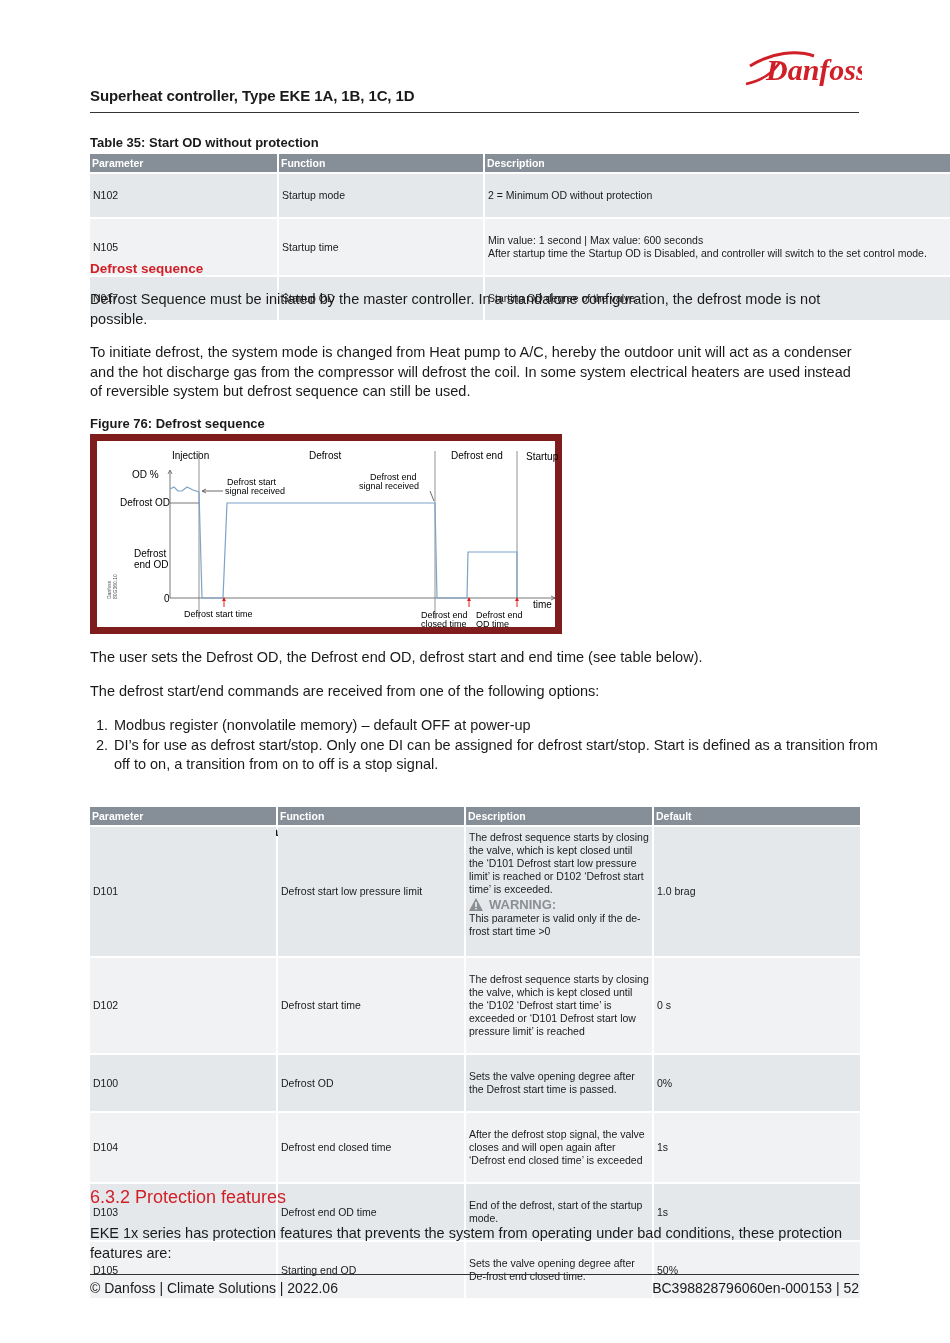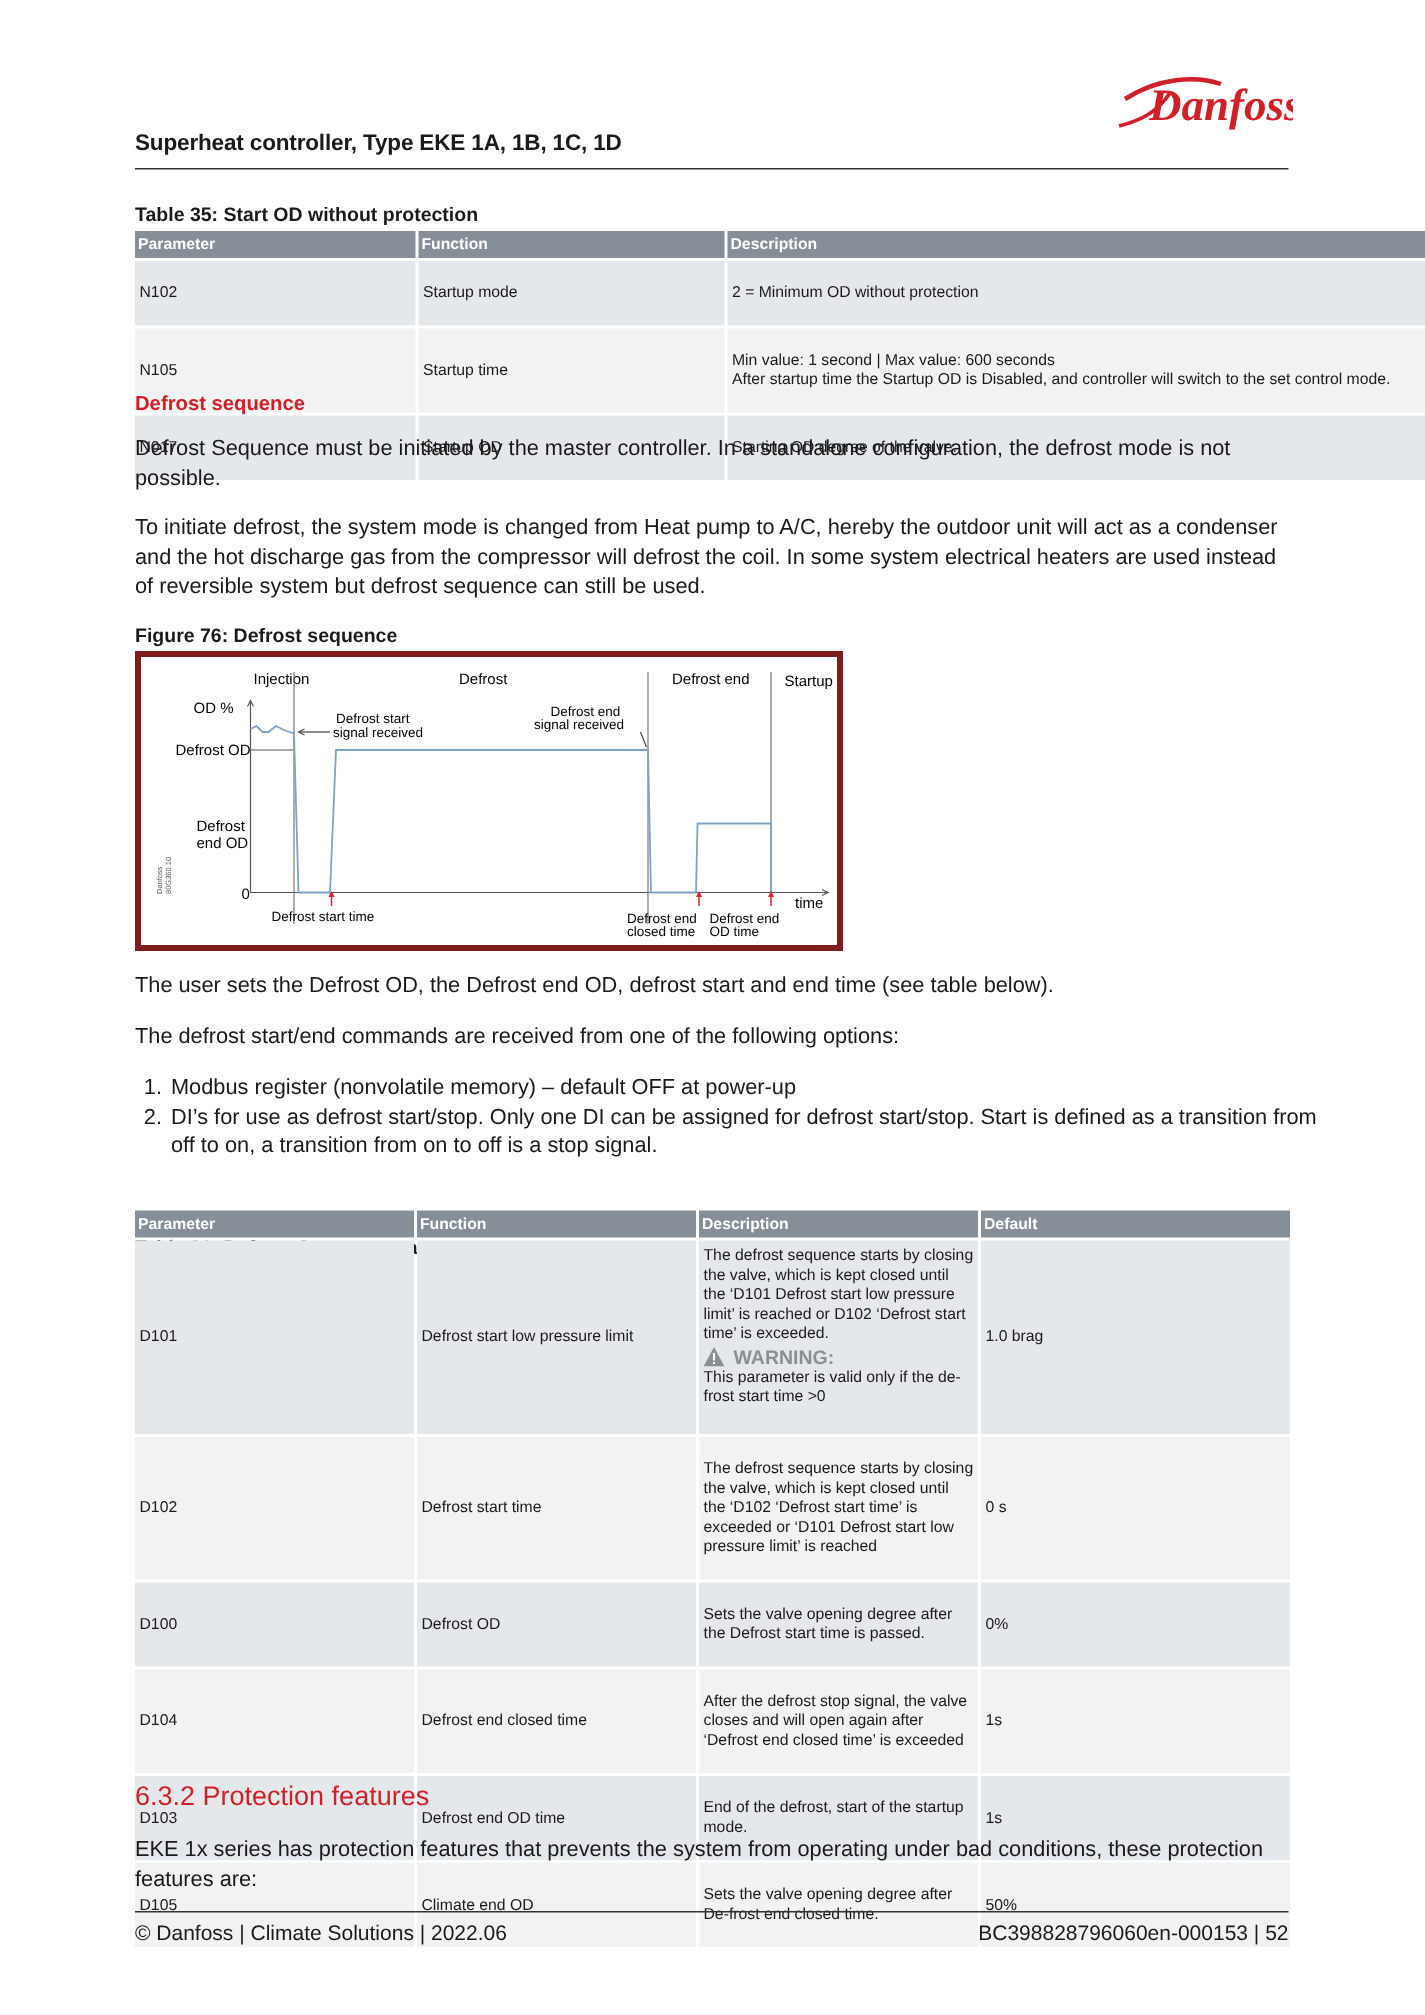--- a/index.html
+++ b/index.html
@@ -10,21 +10,21 @@
   .doc-title { left: 90px; top: 87px; font-size: 15px; font-weight: bold; letter-spacing: -0.1px; }
   .rule { left: 90px; width: 769px; height: 1px; background: #333; }
   .tbl-caption { font-size: 13px; font-weight: bold; }
   table.dt { position: absolute; border-collapse: separate; border-spacing: 2px 2px; font-size: 10.5px; }
   table.dt th { background: #868f97; color: #ffffff; text-align: left; font-weight: bold; padding: 1px 2px; height: 16px; }
   table.dt td { background: #e5e8eb; padding: 15px 3px; vertical-align: middle; line-height: 13px; }
   table.dt tr:nth-child(even) td { background: #f1f2f4; }
   .red-heading { left: 90px; top: 261px; color: #d11f27; font-weight: bold; font-size: 13.5px; }
   .para { left: 90px; width: 775px; font-size: 14.5px; line-height: 19.5px; }
   .fig-caption { left: 90px; top: 416px; font-size: 13px; font-weight: bold; }
-  .figure { left: 90px; top: 434px; width: 472px; height: 200px; border: 4px solid #7f1d1d; box-sizing: border-box; }
+  .figure { left: 90px; top: 434px; width: 472px; height: 200px; border: 7px solid #7f1d1d; box-sizing: border-box; }
   .figure svg text { font-family: "Liberation Sans", sans-serif; }
   ol.opts { position: absolute; left: 90px; top: 716px; margin: 0; padding: 0 0 0 22px; width: 770px; font-size: 14.5px; line-height: 19.5px; }
   ol.opts li { padding-left: 2px; }
   .warn { color: #8a8f94; font-weight: bold; font-size: 13px; display: flex; align-items: center; gap: 6px; margin: 2px 0 1px; }
   .warn svg { width: 14px; height: 13px; }
   .section-heading { left: 90px; top: 1187px; color: #d11f27; font-size: 18px; }
   .footer-left { left: 90px; top: 1280px; font-size: 14px; }
   .footer-right { right: 91px; top: 1280px; font-size: 14px; }
 </style>
 </head>
@@ -198,21 +198,21 @@
       <td>1s</td>
     </tr>
     <tr style="height:30px">
       <td>D103</td>
       <td>Defrost end OD time</td>
       <td>End of the defrost, start of the startup mode.</td>
       <td>1s</td>
     </tr>
     <tr style="height:30px">
       <td>D105</td>
-      <td>Climate end OD</td>
+      <td>Starting end OD</td>
       <td>Sets the valve opening degree after De-frost end closed time.</td>
       <td>50%</td>
     </tr>
   </tbody>
 </table>
 
 <div class="abs section-heading">6.3.2 Protection features</div>
 <div class="abs para" style="top:1224px;">EKE 1x series has protection features that prevents the system from operating under bad conditions, these protection features are:</div>
 
 <div class="abs rule" style="top:1274px;"></div>

